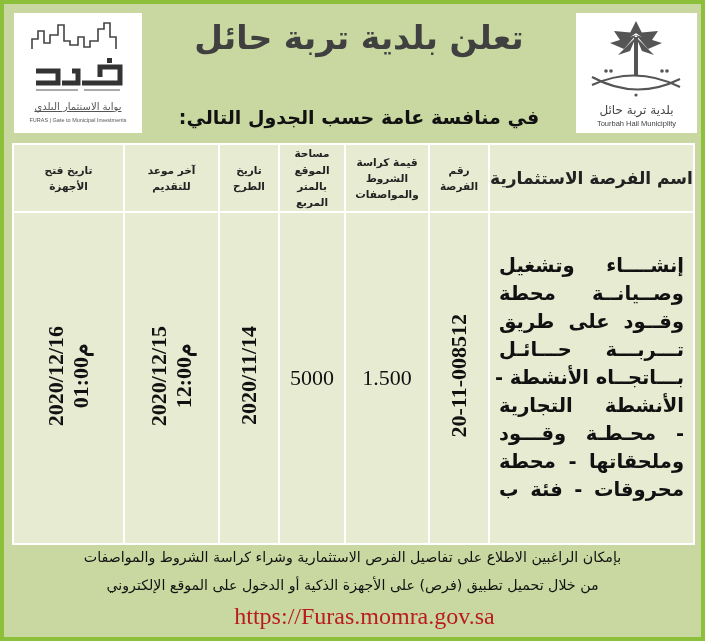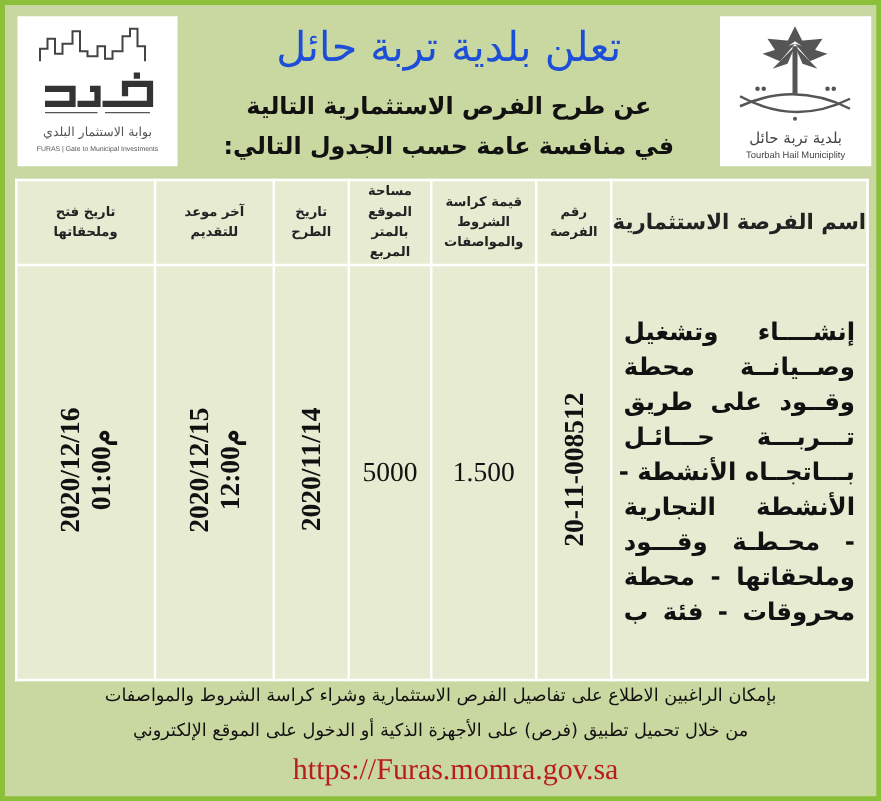--- a/index.html
+++ b/index.html
@@ -13,29 +13,29 @@
       box-sizing: border-box;
       border: 4px solid #8cbf3a;
       background: #c9d8a0;
     }
     .logo-box {
       position: absolute; background: #ffffff;
       box-sizing: border-box;
     }
     .logo-furas { left: 10px; top: 9px; width: 128px; height: 120px; }
     .logo-tourbah { left: 572px; top: 9px; width: 121px; height: 120px; }
-    .furas-sub-ar { position:absolute; left:0; top: 88px; width:100%; text-align:center; font-size: 10px; color:#555; direction: rtl; }
+    .furas-sub-ar { position:absolute; left:0; top: 88px; width:100%; text-align:center; font-size: 10px; color:#555; direction: rtl; text-decoration: underline; }
     .furas-sub-en { position:absolute; left:0; top: 104px; width:100%; text-align:center; font-size: 5.5px; color:#555; font-family: "Liberation Sans", sans-serif; }
     .tb-ar { position:absolute; left:0; top: 90px; width:100%; text-align:center; font-size: 12px; color:#444; direction: rtl; }
     .tb-en { position:absolute; left:0; top: 106px; width:100%; text-align:center; font-size: 7.5px; color:#444; font-family: Liberation Sans, sans-serif; }
 
     .title {
       position: absolute; left: 150px; top: 14px; width: 410px;
       text-align: center; direction: rtl;
-      font-size: 33px; font-weight: normal; color: #1d4ed8;
+      font-size: 33px; font-weight: bold; color: #404040;
       font-family: "DejaVu Sans", sans-serif;
       letter-spacing: -0.5px;
     }
     .subtitle {
       position: absolute; left: 150px; width: 410px; text-align: center; direction: rtl;
       font-size: 19px; font-weight: bold; color: #111;
       font-family: "DejaVu Sans", sans-serif;
     }
     .sub1 { top: 70px; }
     .sub2 { top: 102px; }
@@ -122,21 +122,20 @@
         <circle cx="60" cy="80" r="1.6"></circle>
       </g>
       <path d="M16 70 Q60 50 104 72" fill="none" stroke="#555" stroke-width="2"></path>
       <path d="M16 62 Q60 86 104 64" fill="none" stroke="#555" stroke-width="2"></path>
     </svg>
     <div class="tb-ar">بلدية تربة حائل</div>
     <div class="tb-en">Tourbah Hail Municiplity</div>
   </div>
 
   <div class="title">تعلن بلدية تربة حائل</div>
-  <div class="subtitle sub1">عن طرح الفرص الاستثمارية التالية</div>
   <div class="subtitle sub2">في منافسة عامة حسب الجدول التالي:</div>
 </div>
 
 <table class="tender">
   <colgroup>
     <col style="width:205px">
       <col style="width:60px">
       <col style="width:84px">
       <col style="width:66px">
       <col style="width:60px">
@@ -163,21 +162,21 @@
       <th>
         <div>تاريخ</div>
         <div>الطرح</div>
       </th>
       <th>
         <div>آخر موعد</div>
         <div>للتقديم</div>
       </th>
       <th>
         <div>تاريخ فتح</div>
-        <div>وملحقاتها</div>
+        <div>الأجهزة</div>
       </th>
     </tr>
   </thead>
   <tbody>
     <tr>
       <td class="name-cell">
         <span class="name-line">إنشــــاء وتشغيل</span>
         <span class="name-line">وصــيانــة محطة</span>
         <span class="name-line">وقــود على طريق</span>
         <span class="name-line">تـــربـــة حـــائـل</span>

